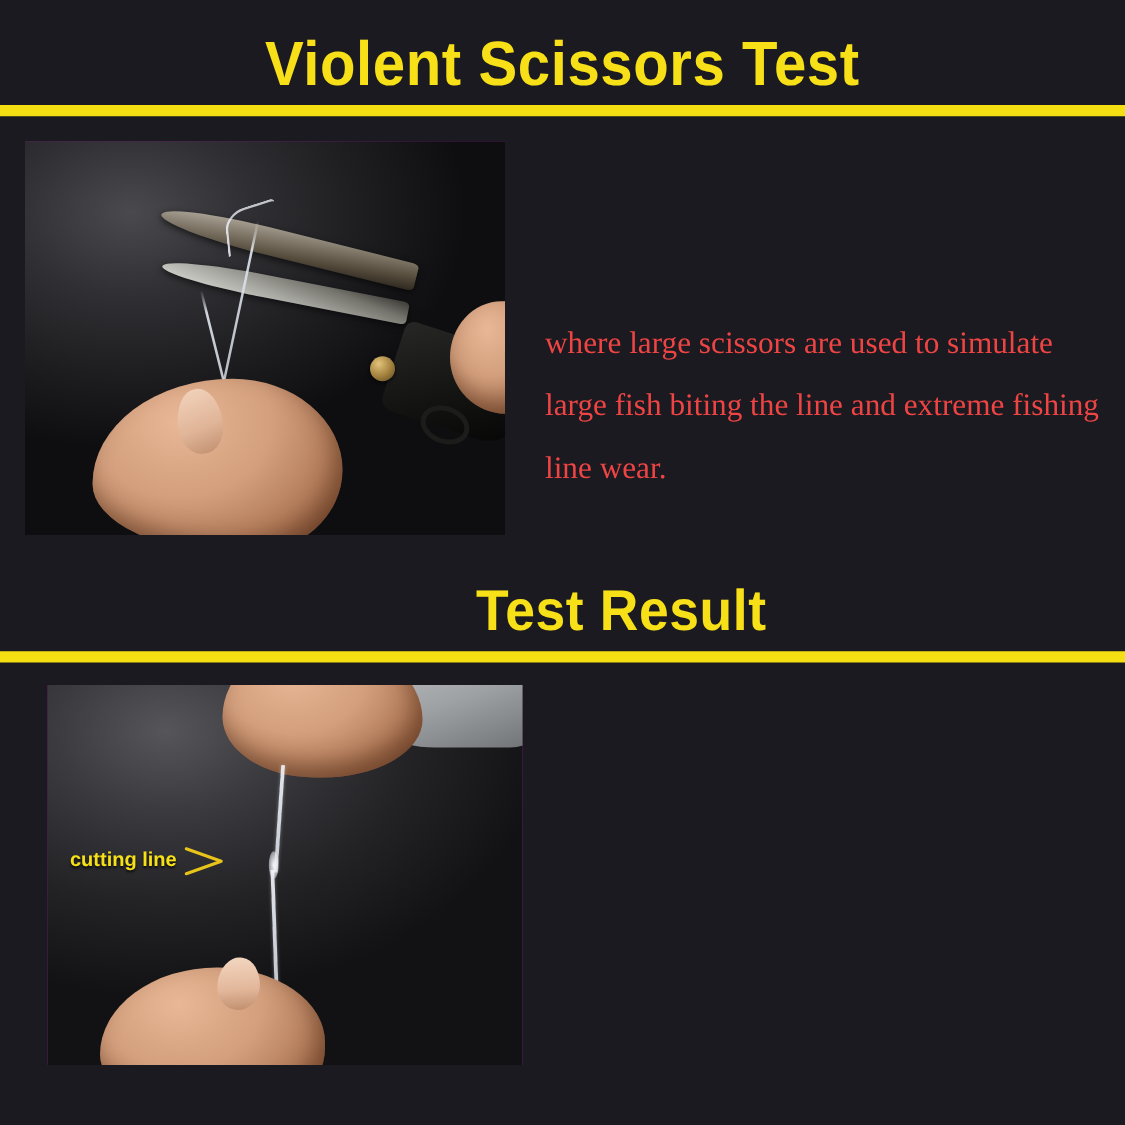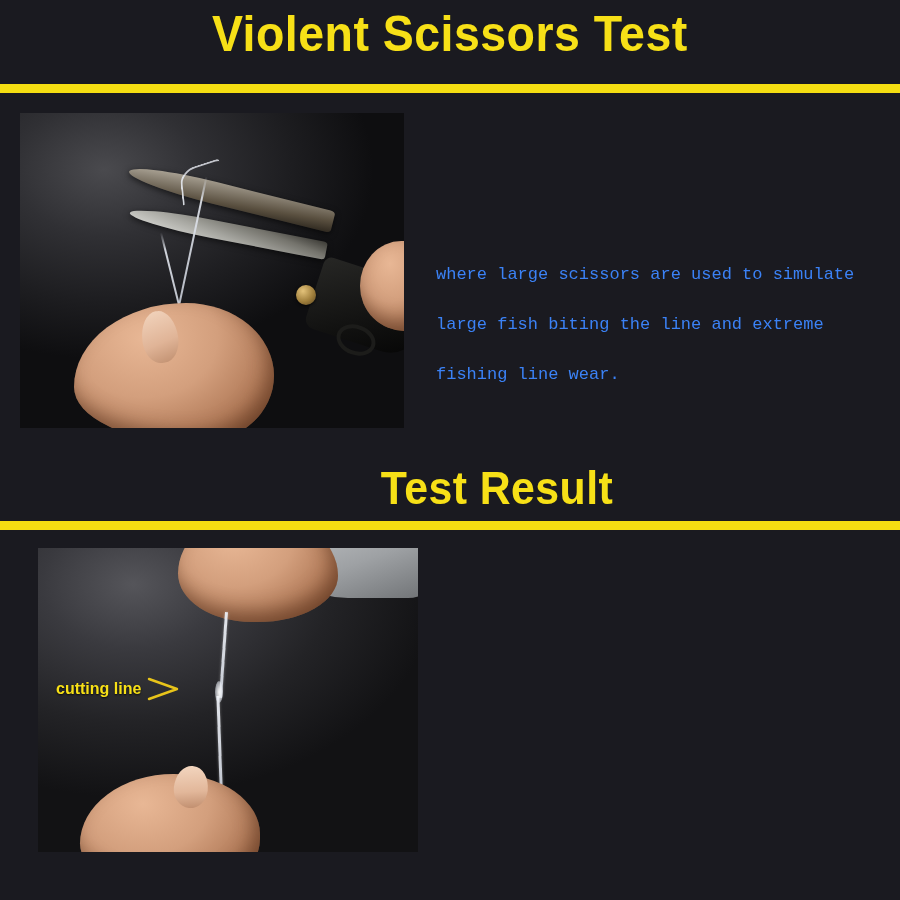--- a/index.html
+++ b/index.html
@@ -13,21 +13,21 @@
 
   
   .heading-band { width:100%; text-align:center; }
   .heading-text {
     font-family:"Liberation Sans", sans-serif;
     font-weight:bold;
     color:#F7E017;
     letter-spacing:0.5px;
     line-height:1;
   }
-  #title-band { padding-top:9px; height:84px; }
+  #title-band { padding-top:26px; height:84px; }
   #title-band .heading-text { font-size:50px; transform:scaleX(0.93); display:inline-block; }
   #result-band { padding-top:10px; height:66px;margin-left:47px; }
   #result-band .heading-text { font-size:46px; transform:scaleX(0.93); display:inline-block; }
 
   .rule { width:100%; height:9px; background:#F5DE12; }
   #rule-1 { position:absolute; top:84px; left:0; }
   #rule-2 { position:absolute; top:521px; left:0; }
 
   
   #section-one { position:absolute; top:113px; left:0; width:900px; height:330px; }
@@ -163,23 +163,23 @@
     font-weight:bold;
     font-size:16px;
     white-space:nowrap;
     text-shadow:0 1px 2px rgba(0,0,0,.8);
   }
   #cutting-arrow-icon { display:block; }
 
   
   .body-copy {
     position:absolute;
-    color:#3b82f6;
-    font-family:Liberation Mono, monospace;
-    font-size:17px;
+    color:#ef4444;
+    font-family:Liberation Serif, serif;
+    font-size:25px;
     line-height:50px;
     font-weight:400;
   }
   #copy-one { left:436px; top:137px; width:446px; }
 
   #section-two { position:absolute; top:548px; left:0; width:900px; height:310px; }
 </style>
 </head>
 <body>
 

